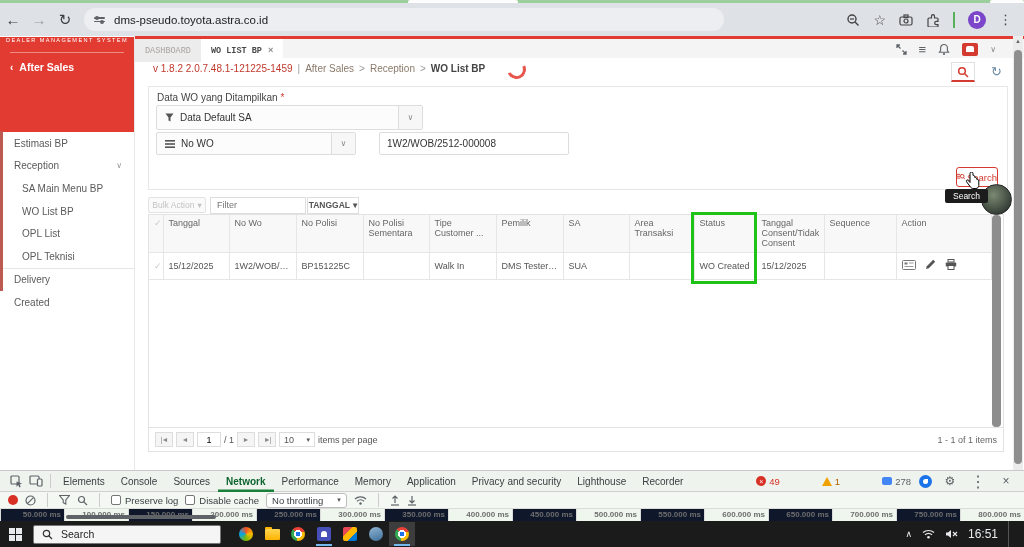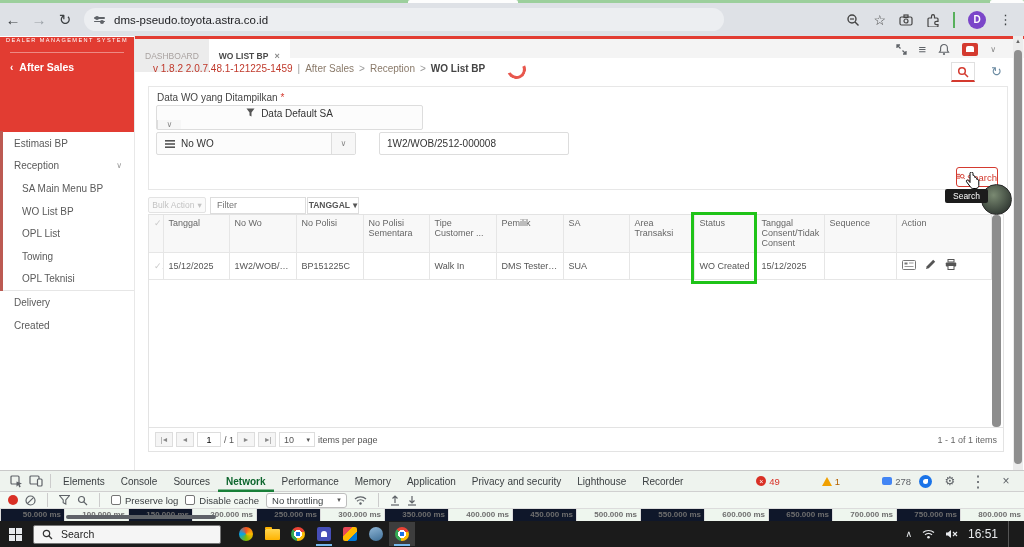--- a/index.html
+++ b/index.html
@@ -42,21 +42,21 @@
     padding-left:14px; cursor:pointer; position:relative; }
   .sb-item.indent { padding-left:22px; }
   .sb-item .right-chv { position:absolute; right:12px; color:#999; font-size:8px; }
   .sb-divider { height:1px; background:#e6e6e6; }
   #sb-strip { position:absolute; left:0; top:95px; width:3px; height:160px; background:#bc5a52; }
 
   
   #main { position:absolute; left:135px; top:36px; width:889px; height:434px; background:#fff; }
   #main-redline { position:absolute; left:0; top:0; width:100%; height:3px; background:#e23c32; }
   #tabstrip { position:absolute; left:0; top:3px; width:100%; height:19px; background:#f4f4f4; display:flex; }
-  .app-tab { height:33px; display:flex; align-items:center; gap:6px; padding:0 10px; font-size:8.5px; }
+  .app-tab { height:23px; display:flex; align-items:center; gap:6px; padding:0 10px; font-size:8.5px;font-family:Liberation Mono, monospace; }
   .app-tab.inactive { background:#ececec; color:#a9a2a0; }
   .app-tab.active { background:#fff; color:#4a4a4a; font-weight:bold; }
   .app-tab .x { color:#8a8a8a; font-size:9px; }
   #hdr-icons { position:absolute; right:28px; top:4px; display:flex; align-items:center; gap:12px; }
   #hdr-icons .hic { color:#5f6368; }
   #hdr-avatar { width:16px; height:13px; background:#d43a2f; border-radius:2px; display:flex; align-items:center; justify-content:center; }
   #hdr-avatar i { display:block; width:8px; height:6px; background:#fff; border-radius:2px 2px 0 0; }
   #hdr-caret { color:#888; font-size:8px; }
 
   #breadcrumb { position:absolute; left:18px; top:27px; font-size:10px; display:flex; gap:5px; align-items:center; }
@@ -71,21 +71,21 @@
   #hdr-refresh { position:absolute; right:22px; top:28px; color:#6d8ca3; font-size:13px; }
 
   
   #form-panel { position:absolute; left:13px; top:50px; width:860px; height:104px; border:1px solid #e7e7e7; background:#fff; }
   #form-label { position:absolute; left:8px; top:5px; font-size:10px; color:#444; }
   #form-label .req { color:#d43a2f; }
   .sel { position:absolute; height:25px; background:#fcfcfc; border:1px solid #ddd; border-radius:2px;
     display:flex; align-items:center; font-size:10px; color:#333; }
   .sel .sel-body { display:flex; align-items:center; gap:6px; padding:0 8px; flex:1; }
   .sel .sel-chv { width:24px; align-self:stretch; border-left:1px solid #ddd; display:flex; align-items:center; justify-content:center; color:#888; font-size:8px; background:#f7f7f7; }
-  #sel-data { left:7px; top:18px; width:267px;flex-direction:column; }
+  #sel-data { left:7px; top:18px; width:267px; }
   #sel-field { left:7px; top:45px; width:200px; height:23px; }
   #wo-input { position:absolute; left:230px; top:45px; width:190px; height:23px; border:1px solid #ddd; border-radius:2px;
     font-size:10px; color:#333; padding:0 7px; font-family:"Liberation Sans",sans-serif; background:#fff; }
   #search-btn { position:absolute; right:9px; top:80px; width:42px; height:20px; border:1.5px solid #d43a2f; border-radius:3px;
     background:#fff; color:#d43a2f; font-size:9.5px; display:flex; align-items:center; justify-content:center; gap:2px; cursor:pointer; }
 
   
   #grid-toolbar { position:absolute; left:13px; top:160px; width:860px; height:18px; display:flex; align-items:center; }
   #bulk-btn { width:58px; height:16px; border:1px solid #e3e3e3; background:#fafafa; color:#c3c3c3;
     font-size:8.5px; display:flex; align-items:center; justify-content:center; gap:3px; border-radius:2px; }
@@ -260,23 +260,20 @@
         <span class="right-chv g-chv-d"></span>
       </div>
     <div class="sb-item indent">
         <span>SA Main Menu BP</span>
       </div>
     <div class="sb-item indent">
         <span>WO List BP</span>
       </div>
     <div class="sb-item indent">
         <span>OPL List</span>
-      </div>
-    <div class="sb-item indent">
-        <span>Towing</span>
       </div>
     <div class="sb-item indent">
         <span>OPL Teknisi</span>
       </div>
     <div class="sb-divider"></div>
     <div class="sb-item">
         <span>Delivery</span>
       </div>
     <div class="sb-item">
         <span>Created</span>

